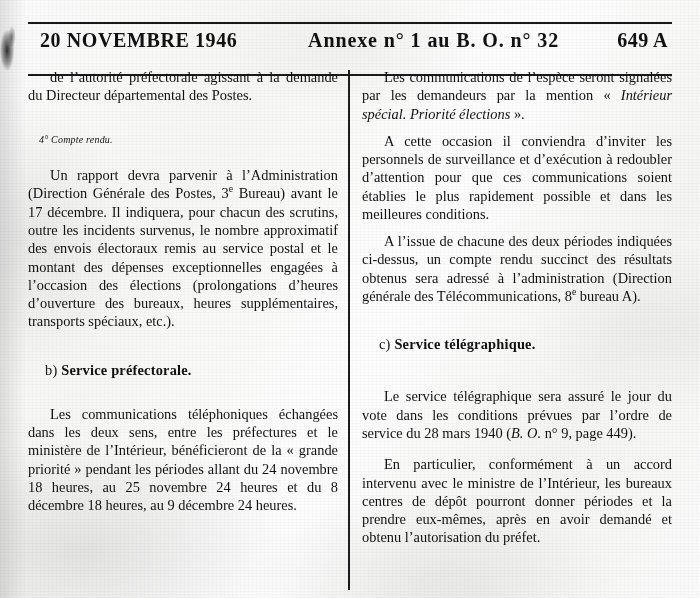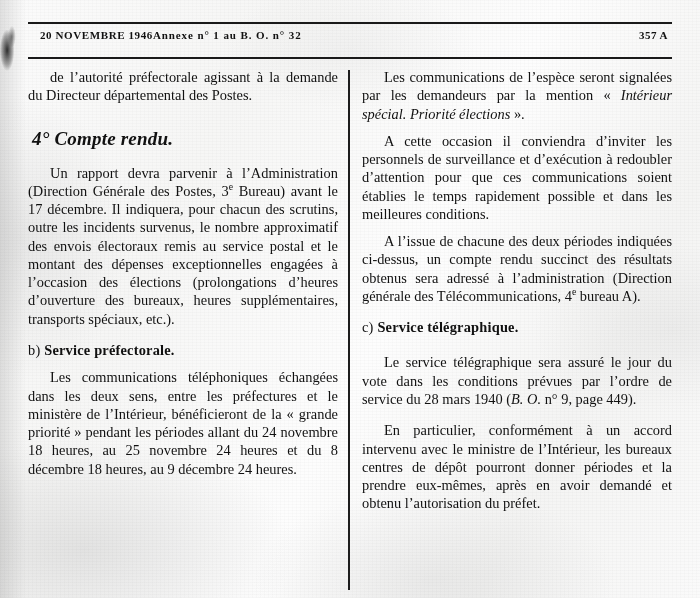--- a/index.html
+++ b/index.html
@@ -64,29 +64,29 @@
   .rule {
     height: 0;
     border-top: 2px solid #1a1a1a;
     width: 100%;
   }
   .rule-thin { border-top-width: 2px; }
   .masthead-row {
     display: flex;
     align-items: baseline;
     justify-content: space-between;
-    padding: 5px 4px 16px 12px;
+    padding: 5px 4px 22px 12px;
     font-weight: bold;
-    font-size: 11px;
+    font-size: 20px;
     letter-spacing: 0.6px;
   }
   .masthead-date { white-space: nowrap; }
   .masthead-center {
     flex: 1;
-    text-align: left;
+    text-align: right;
     letter-spacing: 0.9px;
     padding-right: 58px;
   }
   .masthead-folio { white-space: nowrap; letter-spacing: 0.5px; }
 
   
   .columns {
     position: absolute;
     left: 28px;
     top: 68px;
@@ -113,34 +113,34 @@
 
   p.para {
     margin: 0 0 0 0;
     text-indent: 22px;
   }
   .gap-sm { height: 9px; }
   .gap-md { height: 13px; }
   .gap-lg { height: 17px; }
 
   h4.subhead {
-    margin: 0;
+    margin: 17px;
     font-size: 14.4px;
     font-weight: bold;
     line-height: 1.268;
     text-indent: 0;
     letter-spacing: 0.2px;
   }
   h4.subhead .marker { font-weight: normal; }
   h4.subhead .subhead-title { font-weight: bold; }
   p.italic-head {
-    margin: 4px;
+    margin: 11px;
     font-style: italic;
-    font-weight: bold;
-    font-size: 19px;
+    font-weight: normal;
+    font-size: 10px;
     text-indent: 0;
     letter-spacing: 0.2px;
   }
   .it { font-style: italic; }
   sup.ord {
     font-size: 0.68em;
     vertical-align: super;
     line-height: 0;
   }
 </style>
@@ -150,21 +150,21 @@
 <div class="page">
 
   <div class="edge-shade-left"></div>
   <div class="binding-smudge"></div>
 
   <div class="masthead">
     <div class="rule"></div>
     <div class="masthead-row">
       <span class="masthead-date">20 NOVEMBRE 1946</span>
       <span class="masthead-center">Annexe n° 1 au B. O. n° 32</span>
-      <span class="masthead-folio">357 A</span>
+      <span class="masthead-folio">649 A</span>
     </div>
     <div class="rule rule-thin"></div>
   </div>
 
   <div class="columns">
 
     <div class="col col-left">
 
       <p class="para">de l’autorité préfectorale agissant à la demande du Directeur départemental des Postes.</p>
 
@@ -190,25 +190,25 @@
     </div>
 
     <div class="divider"></div>
 
     <div class="col col-right">
 
       <p class="para"><span>Les communications de l’espèce seront signalées par les demandeurs par la mention « </span><span class="it">Intérieur spécial. Priorité élections</span><span> ».</span></p>
 
       <div class="gap-sm"></div>
 
-      <p class="para">A cette occasion il conviendra d’inviter les personnels de surveillance et d’exécution à redoubler d’attention pour que ces communications soient établies le temps rapidement possible et dans les meilleures conditions.</p>
-
-      <div class="gap-sm"></div>
-
-      <p class="para"><span>A l’issue de chacune des deux périodes indiquées ci-dessus, un compte rendu succinct des résultats obtenus sera adressé à l’administration (Direction générale des Télécommunications, 4</span><sup class="ord">e</sup><span> bureau A).</span></p>
+      <p class="para">A cette occasion il conviendra d’inviter les personnels de surveillance et d’exécution à redoubler d’attention pour que ces communications soient établies le plus rapidement possible et dans les meilleures conditions.</p>
+
+      <div class="gap-sm"></div>
+
+      <p class="para"><span>A l’issue de chacune des deux périodes indiquées ci-dessus, un compte rendu succinct des résultats obtenus sera adressé à l’administration (Direction générale des Télécommunications, 8</span><sup class="ord">e</sup><span> bureau A).</span></p>
 
       <div class="gap-md"></div>
 
       <h4 class="subhead"><span class="marker">c) </span><span class="subhead-title">Service télégraphique.</span></h4>
 
       <div class="gap-lg"></div>
 
       <p class="para"><span>Le service télégraphique sera assuré le jour du vote dans les conditions prévues par l’ordre de service du 28 mars 1940 (</span><span class="it">B. O.</span><span> n° 9, page 449).</span></p>
 
       <div class="gap-md"></div>

